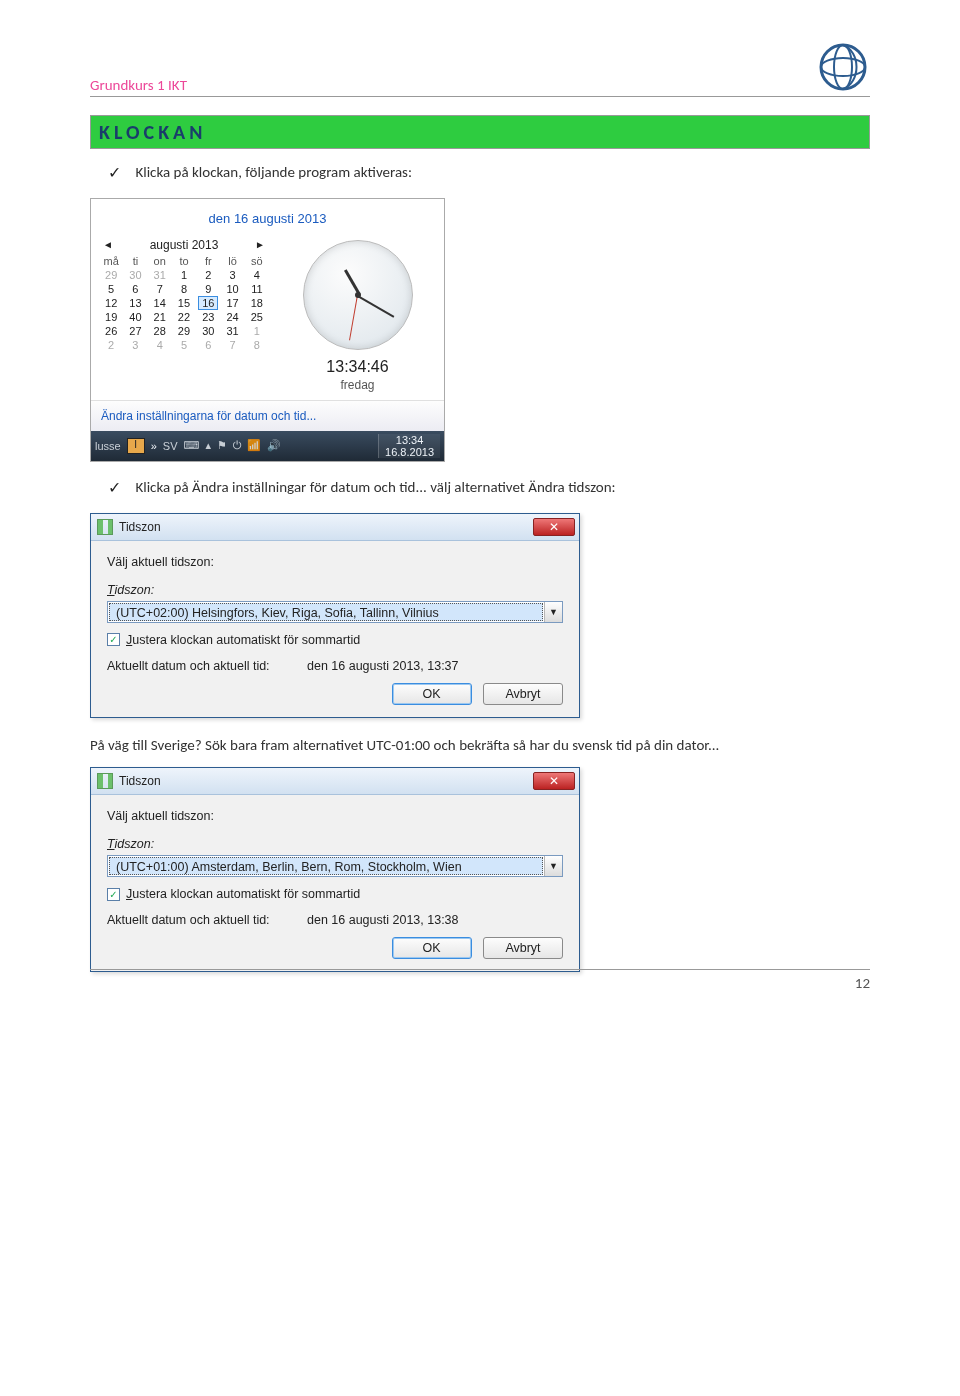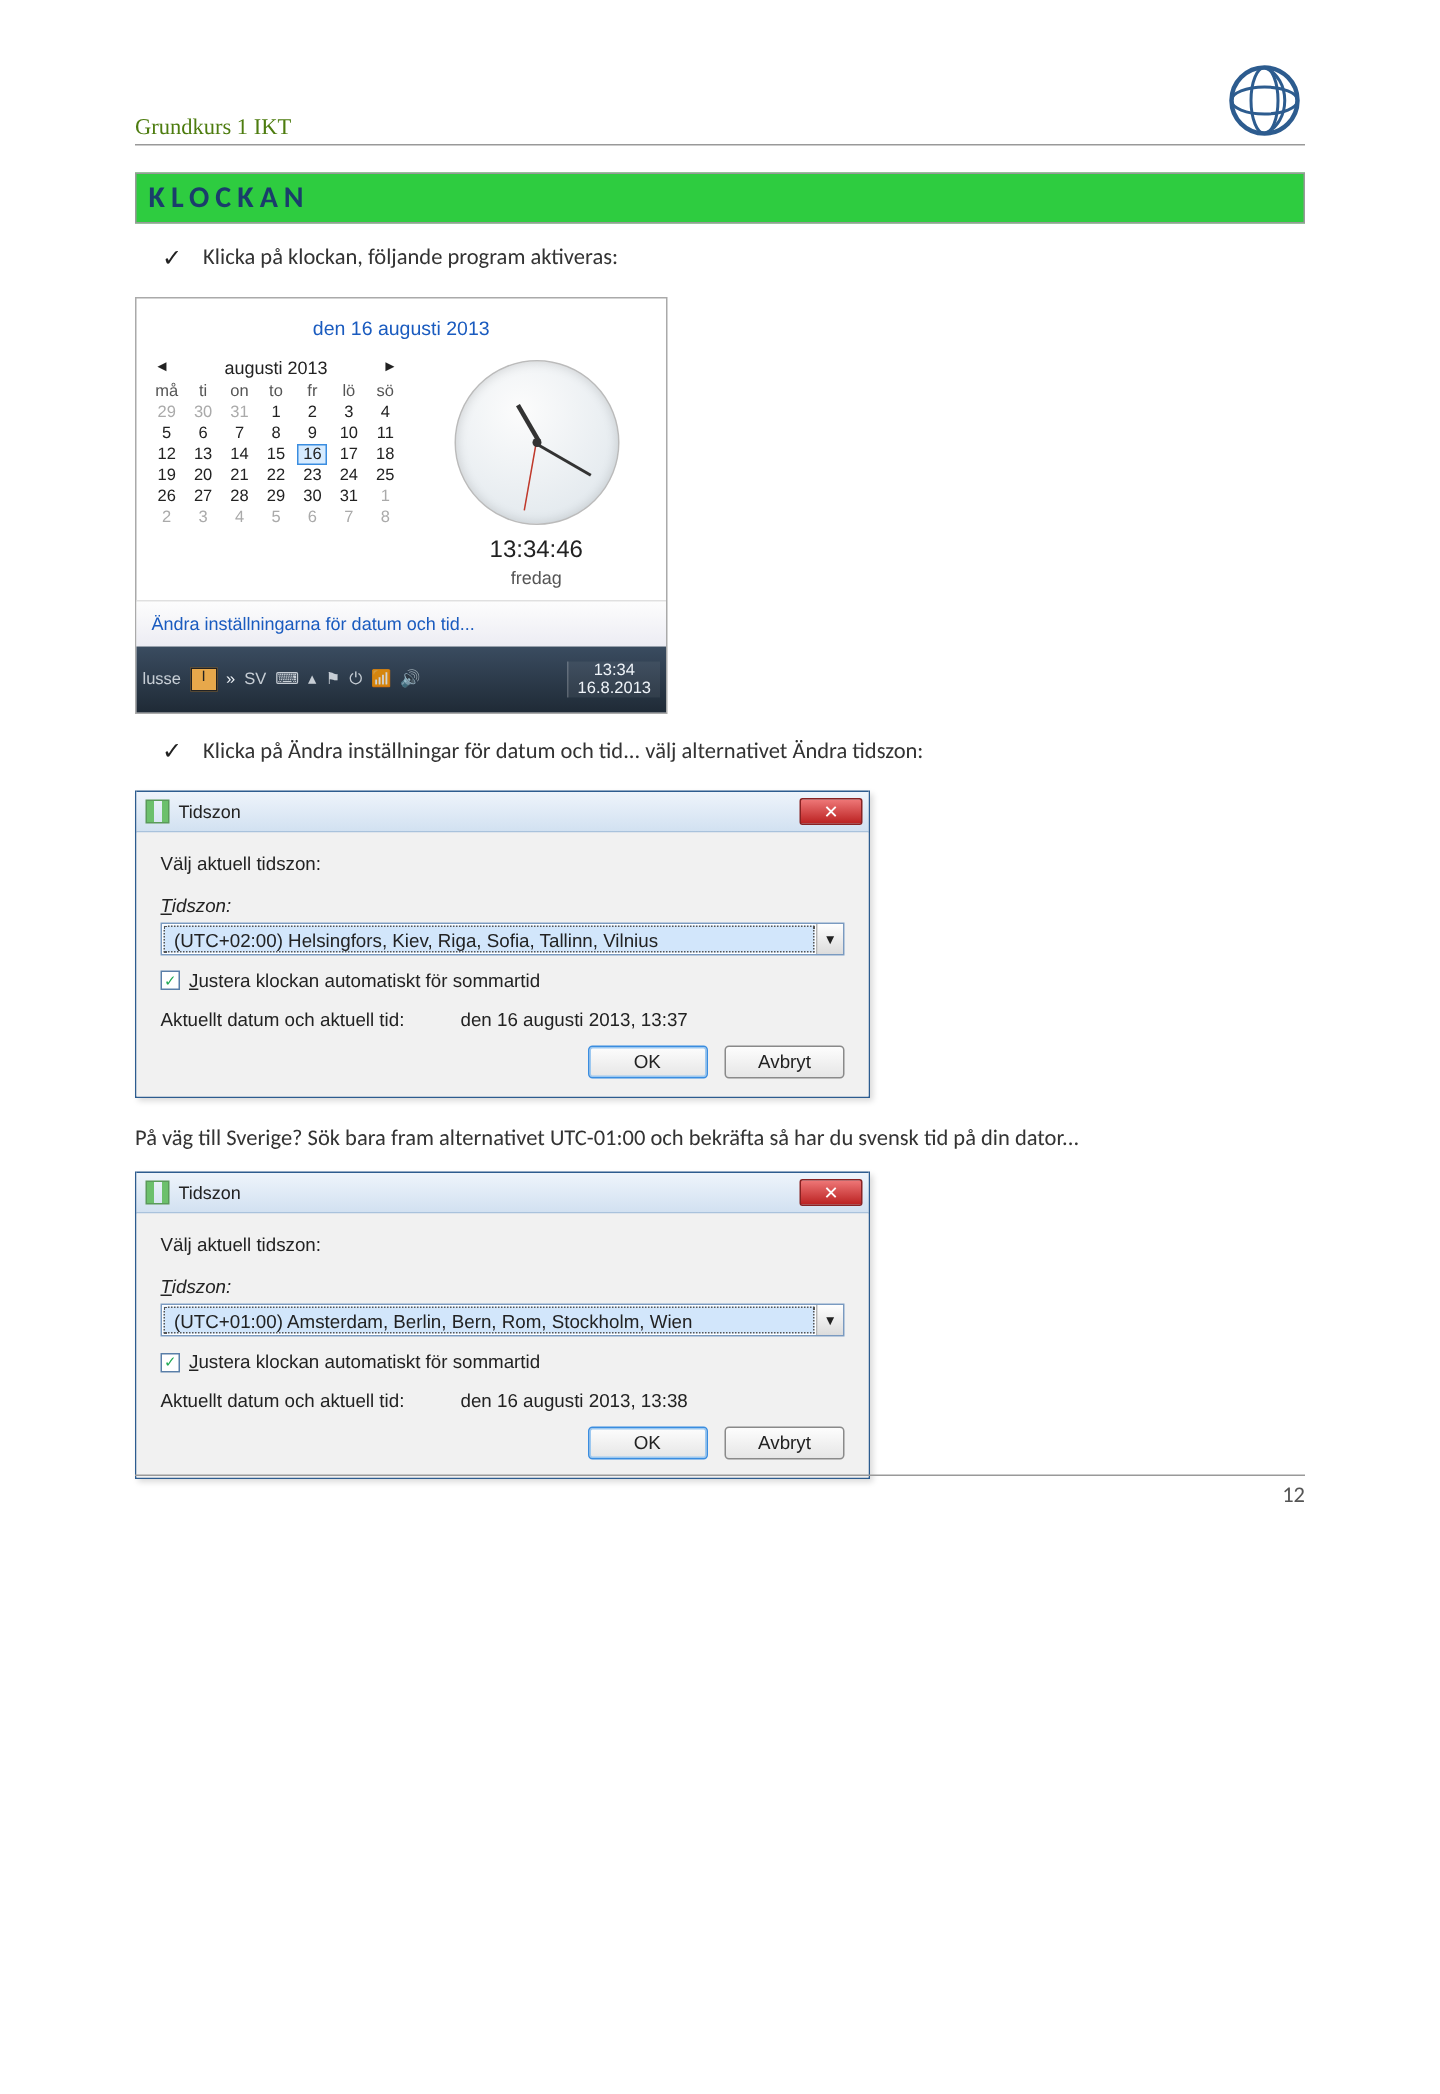--- a/index.html
+++ b/index.html
@@ -19,22 +19,21 @@
   .header-row {
     display: flex;
     justify-content: space-between;
     align-items: flex-end;
     border-bottom: 1px solid #999;
     padding-bottom: 2px;
     margin-bottom: 18px;
   }
   .header-title {
     font-size: 15px;
-    color: #4d7c0f;
-    font-family: Liberation Serif, serif;
+    color: #ec4899;
   }
   .logo svg { display: block; }
   .section-bar {
     background: #2ecc40;
     border: 1px solid #999;
     padding: 4px 8px;
     font-size: 20px;
     letter-spacing: 4px;
     color: #1a3d6b;
     font-weight: 700;
@@ -124,21 +123,21 @@
   .clock-day { font-size: 12px; color:#555; margin-top:2px;}
   .clock-link {
     color: #1a5bbf;
     padding: 8px 10px;
     border-top: 1px solid #e0e0e0;
     font-size: 12px;
     background: linear-gradient(#fdfdfd,#ececf3);
   }
   
   .taskbar {
-    height: 44px;
+    height: 30px;
     background: linear-gradient(#3a4c60, #1f2a36);
     display: flex;
     align-items: center;
     color: #eef3f8;
     font-size: 11px;
     padding: 0 4px;
     gap: 6px;
   }
   .taskbar .lbl { opacity:.8; }
   .taskbar .btn { background:#e7a84b; width:18px; height:16px; border:1px solid #222; font-size:10px; text-align:center; color:#222;}
@@ -300,21 +299,21 @@
                 <td>12</td>
                 <td>13</td>
                 <td>14</td>
                 <td>15</td>
                 <td class="today"><span>16</span></td>
                 <td>17</td>
                 <td>18</td>
               </tr>
               <tr>
                 <td>19</td>
-                <td>20</td>
+                <td>40</td>
                 <td>21</td>
                 <td>22</td>
                 <td>23</td>
                 <td>24</td>
                 <td>25</td>
               </tr>
               <tr>
                 <td>26</td>
                 <td>27</td>
                 <td>28</td>

